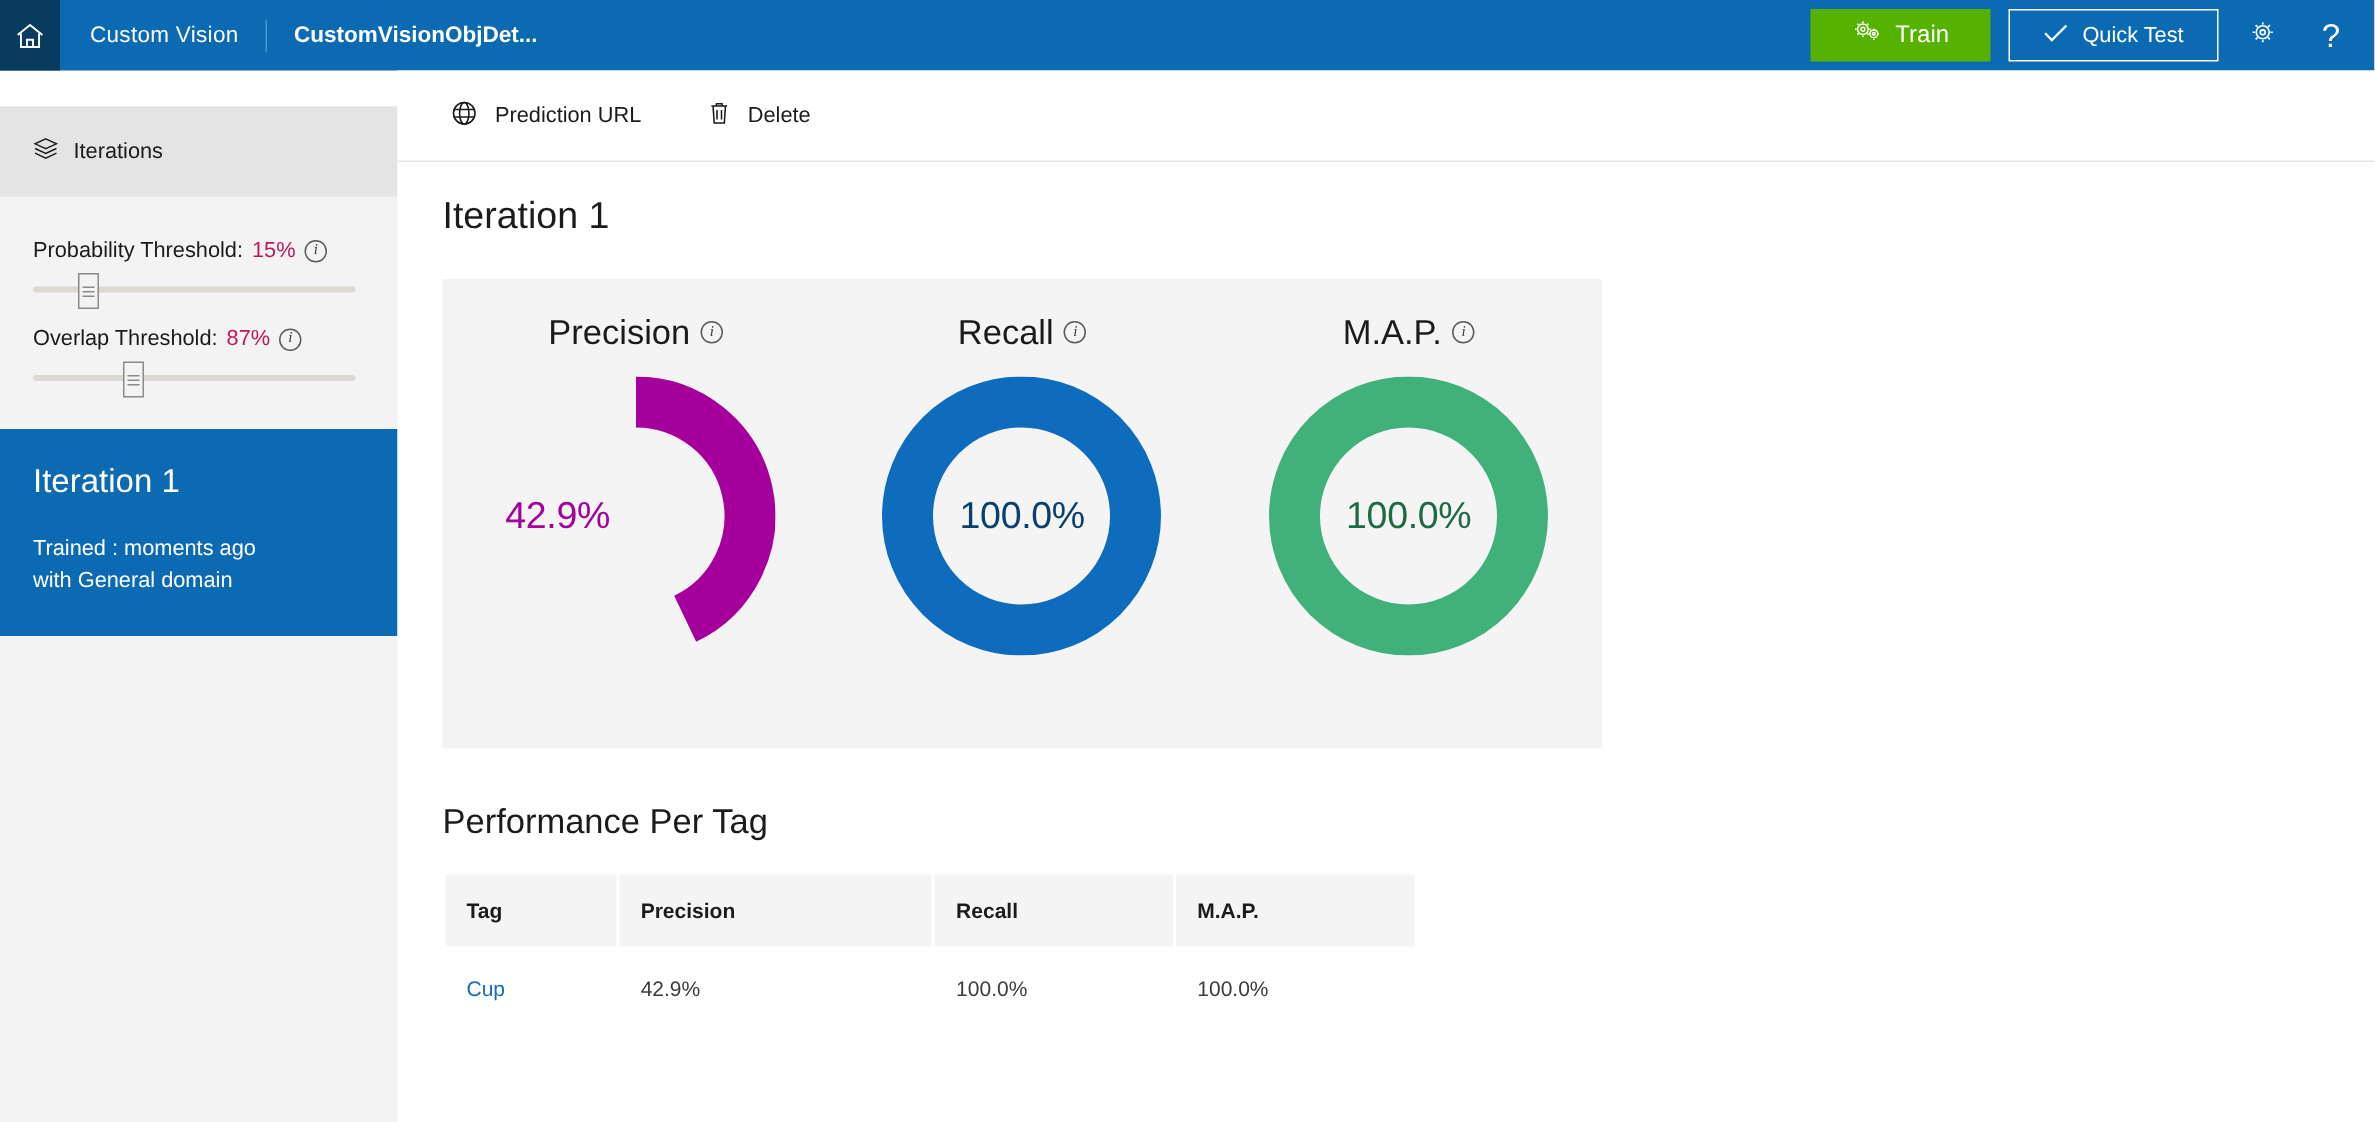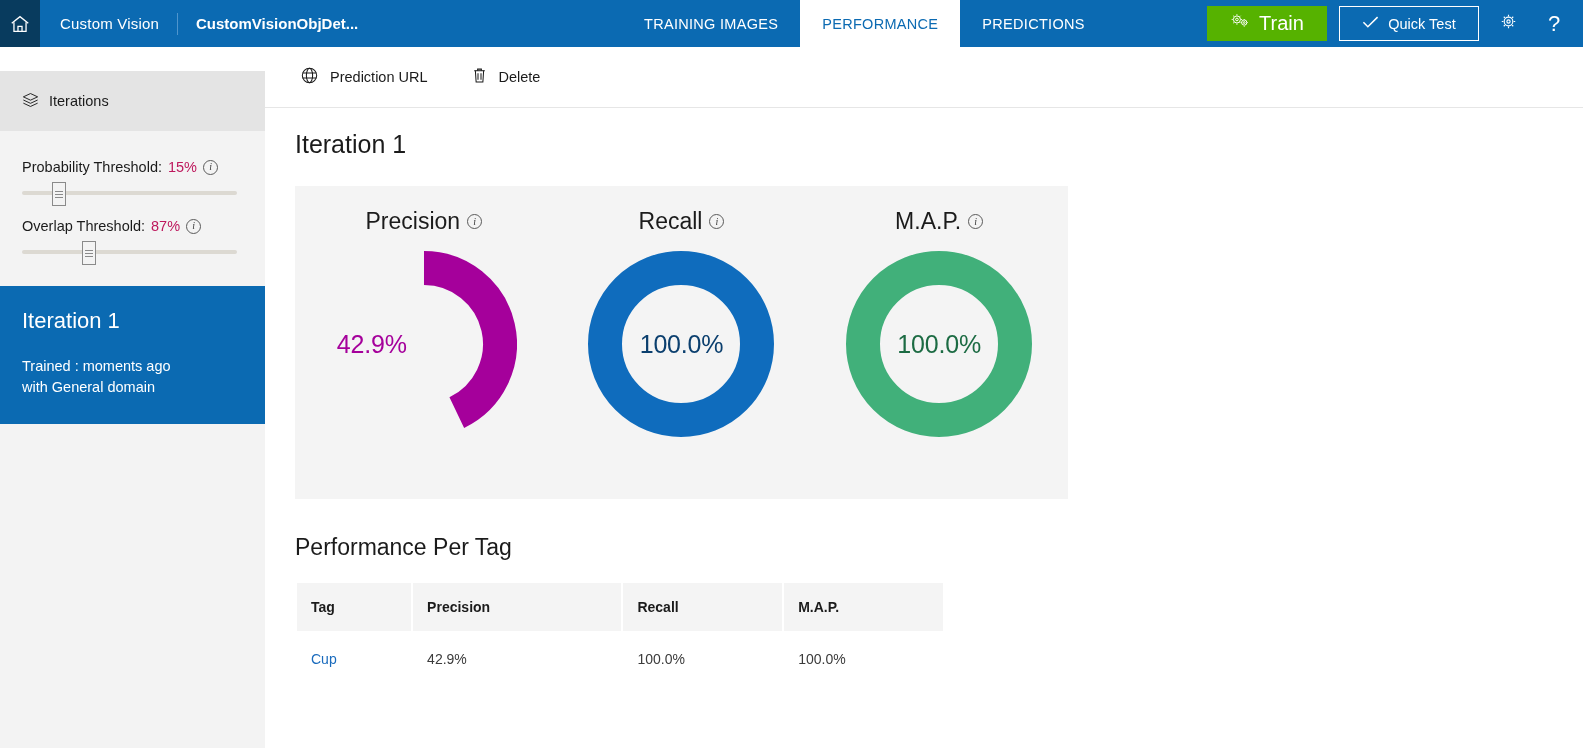--- a/index.html
+++ b/index.html
@@ -47,21 +47,21 @@
   .tab.active {
     background:#ffffff; color:#0b6ab2;
   }
   .top-actions {
     position:absolute; right:12px; top:0; height:47px;
     display:flex; align-items:center; gap:12px;
   }
   .btn-train {
     background:#56b200; color:#ffffff; height:35px; min-width:120px;
     display:flex; align-items:center; justify-content:center; gap:9px;
-    font-size:20px; cursor:pointer; padding:0 16px; border:none;
+    font-size:16px; cursor:pointer; padding:0 16px; border:none;
   }
   .btn-quicktest {
     background:transparent; color:#ffffff; height:35px; min-width:140px;
     border:1px solid #ffffff;
     display:flex; align-items:center; justify-content:center; gap:9px;
     font-size:14.5px; cursor:pointer; padding:0 16px;
   }
   .icon-btn {
     width:34px; height:34px; display:flex; align-items:center;
     justify-content:center; color:#ffffff; cursor:pointer;
@@ -180,25 +180,20 @@
           <path d="M3 11.2 12 4l9 7.2"></path>
           <path d="M5.4 10.2V20h13.2v-9.8"></path>
           <path d="M9.8 20v-5.3h4.4V20"></path>
         </svg>
       </span>
     </div>
     <div class="brand">Custom Vision</div>
     <div class="brand-sep"></div>
     <div class="project-name">CustomVisionObjDet...</div>
 
-    <div class="tabs">
-      <div class="tab">TRAINING IMAGES</div>
-      <div class="tab active">PERFORMANCE</div>
-      <div class="tab">PREDICTIONS</div>
-    </div>
 
     <div class="top-actions">
       <div class="btn-train">
         <span>
           <svg width="20" height="18" viewBox="0 0 26 22" fill="none" stroke="#ffffff" stroke-width="1.3">
             <circle cx="9" cy="9" r="4.6"></circle>
               <circle cx="9" cy="9" r="1.7"></circle>
             <path d="M9 2.2v1.4M9 14.4v1.4M2.2 9h1.4M14.4 9h1.4M4.2 4.2l1 1M12.8 12.8l1 1M13.8 4.2l-1 1M5.2 12.8l-1 1"></path>
             <circle cx="18.5" cy="13" r="3.4"></circle>
               <circle cx="18.5" cy="13" r="1.2"></circle>

